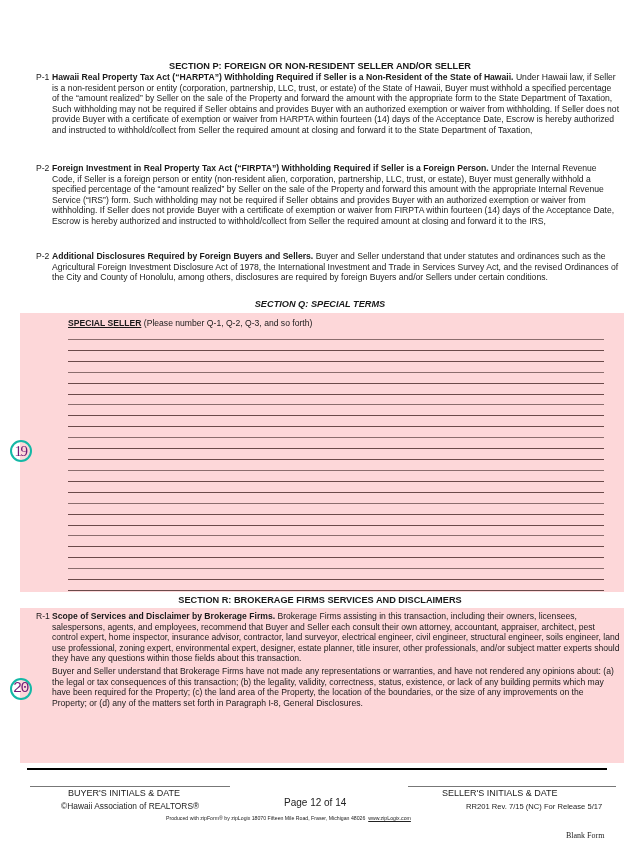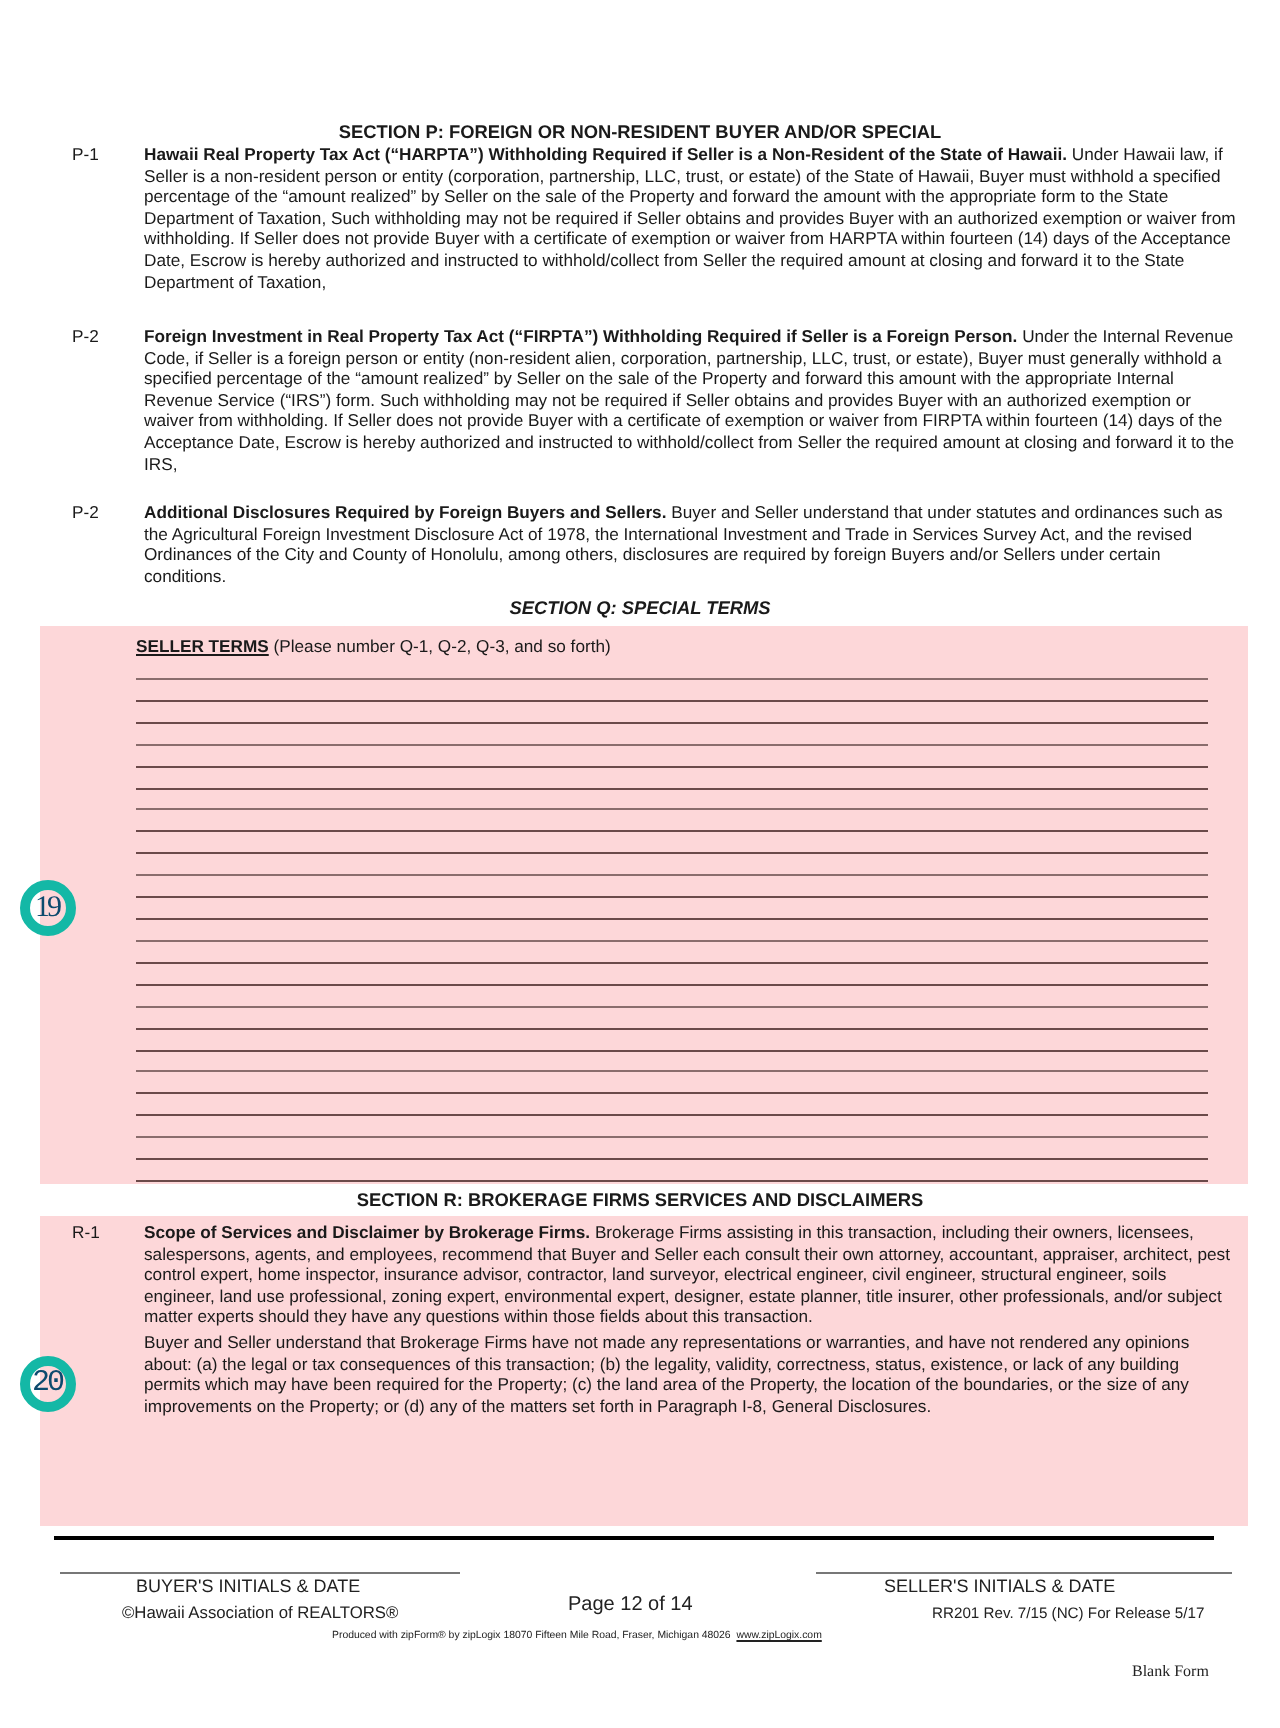--- a/index.html
+++ b/index.html
@@ -11,48 +11,48 @@
       position: absolute; left: 0; width: 640px; text-align: center;
       font-weight: bold; font-size: 9.2px; letter-spacing: 0;
     }
     .para {
       position: absolute; left: 36px; width: 584px; font-size: 8.6px; line-height: 10.6px;
     }
     .para .label {
       position: absolute; left: 0; top: 0; width: 30px;
     }
     .para .text {
-      margin-left: 36px; text-align: left;
+      margin-left: 16px; text-align: left;
     }
     .para b { font-weight: bold; }
     .pink-box {
       position: absolute; left: 20px; width: 604px; background: #fdd7d9;
     }
     .circle-num {
-      position: absolute; width: 18px; height: 18px; border: 5px solid #14b8a6; border-radius: 50%;
-      color: #0c4a6e; font-family: "Liberation Serif", serif; font-size: 15px; line-height: 18px;
+      position: absolute; width: 18px; height: 18px; border: 2px solid #14b8a6; border-radius: 50%;
+      color: #701a75; font-family: "Liberation Serif", serif; font-size: 15px; line-height: 18px;
       text-align: center; letter-spacing: -1.5px; text-indent: -1px; background: transparent;
     }
     .special-label {
       position: absolute; left: 68px; top: 318px; font-size: 8.6px;
     }
     .special-label u { font-weight: bold; }
     .term-line {
       position: absolute; left: 68px; width: 536px; height: 1px; background: #6b4a4a;
     }
     .term-line.light { background: #8a6d6d; }
     .rule { position: absolute; height: 1px; background: #000; }
     .footer-text { position: absolute; font-size: 8.8px; color: #222; }
     .tiny { font-size: 5.2px; color: #222; }
     .link { text-decoration: underline; }
   </style>
 </head>
 <body>
 
-<div class="section-title" style="top:61px;">SECTION P: FOREIGN OR NON-RESIDENT BUYER AND/OR SPECIAL</div>
+<div class="section-title" style="top:61px;">SECTION P: FOREIGN OR NON-RESIDENT SELLER AND/OR SELLER</div>
 
 <div class="para" style="top:72px;">
   <span class="label">P-1</span>
   <div class="text"><b>Hawaii Real Property Tax Act (“HARPTA”) Withholding Required if Seller is a Non-Resident of the State of Hawaii.</b>
     <span>Under Hawaii law, if Seller is a non-resident person or entity (corporation, partnership, LLC, trust, or estate) of the State of Hawaii, Buyer must withhold a specified percentage of the “amount realized” by Seller on the sale of the Property and forward the amount with the appropriate form to the State Department of Taxation, Such withholding may not be required if Seller obtains and provides Buyer with an authorized exemption or waiver from withholding. If Seller does not provide Buyer with a certificate of exemption or waiver from HARPTA within fourteen (14) days of the Acceptance Date, Escrow is hereby authorized and instructed to withhold/collect from Seller the required amount at closing and forward it to the State Department of Taxation,</span></div>
 </div>
 
 <div class="para" style="top:163px;">
   <span class="label">P-2</span>
   <div class="text"><b>Foreign Investment in Real Property Tax Act (“FIRPTA”) Withholding Required if Seller is a Foreign Person.</b>
@@ -62,21 +62,21 @@
 <div class="para" style="top:251px;">
   <span class="label">P-2</span>
   <div class="text"><b>Additional Disclosures Required by Foreign Buyers and Sellers.</b>
     <span>Buyer and Seller understand that under statutes and ordinances such as the Agricultural Foreign Investment Disclosure Act of 1978, the International Investment and Trade in Services Survey Act, and the revised Ordinances of the City and County of Honolulu, among others, disclosures are required by foreign Buyers and/or Sellers under certain conditions.</span></div>
 </div>
 
 <div class="section-title" style="top:299px;font-style:italic;">SECTION Q: SPECIAL TERMS</div>
 
 <div class="pink-box" style="top:313px; height:279px;"></div>
 <div class="special-label">
-  <u>SELLER TERMS</u>
+  <u>SPECIAL SELLER</u>
   <span>(Please number Q-1, Q-2, Q-3, and so forth)</span>
 </div>
 <div id="term-lines">
     <div class="term-line light" style="top: 339px;"></div>
     <div class="term-line" style="top: 350px;"></div>
     <div class="term-line" style="top: 361px;"></div>
     <div class="term-line light" style="top: 372px;"></div>
     <div class="term-line" style="top: 383px;"></div>
     <div class="term-line" style="top: 394px;"></div>
     <div class="term-line light" style="top: 404px;"></div>

